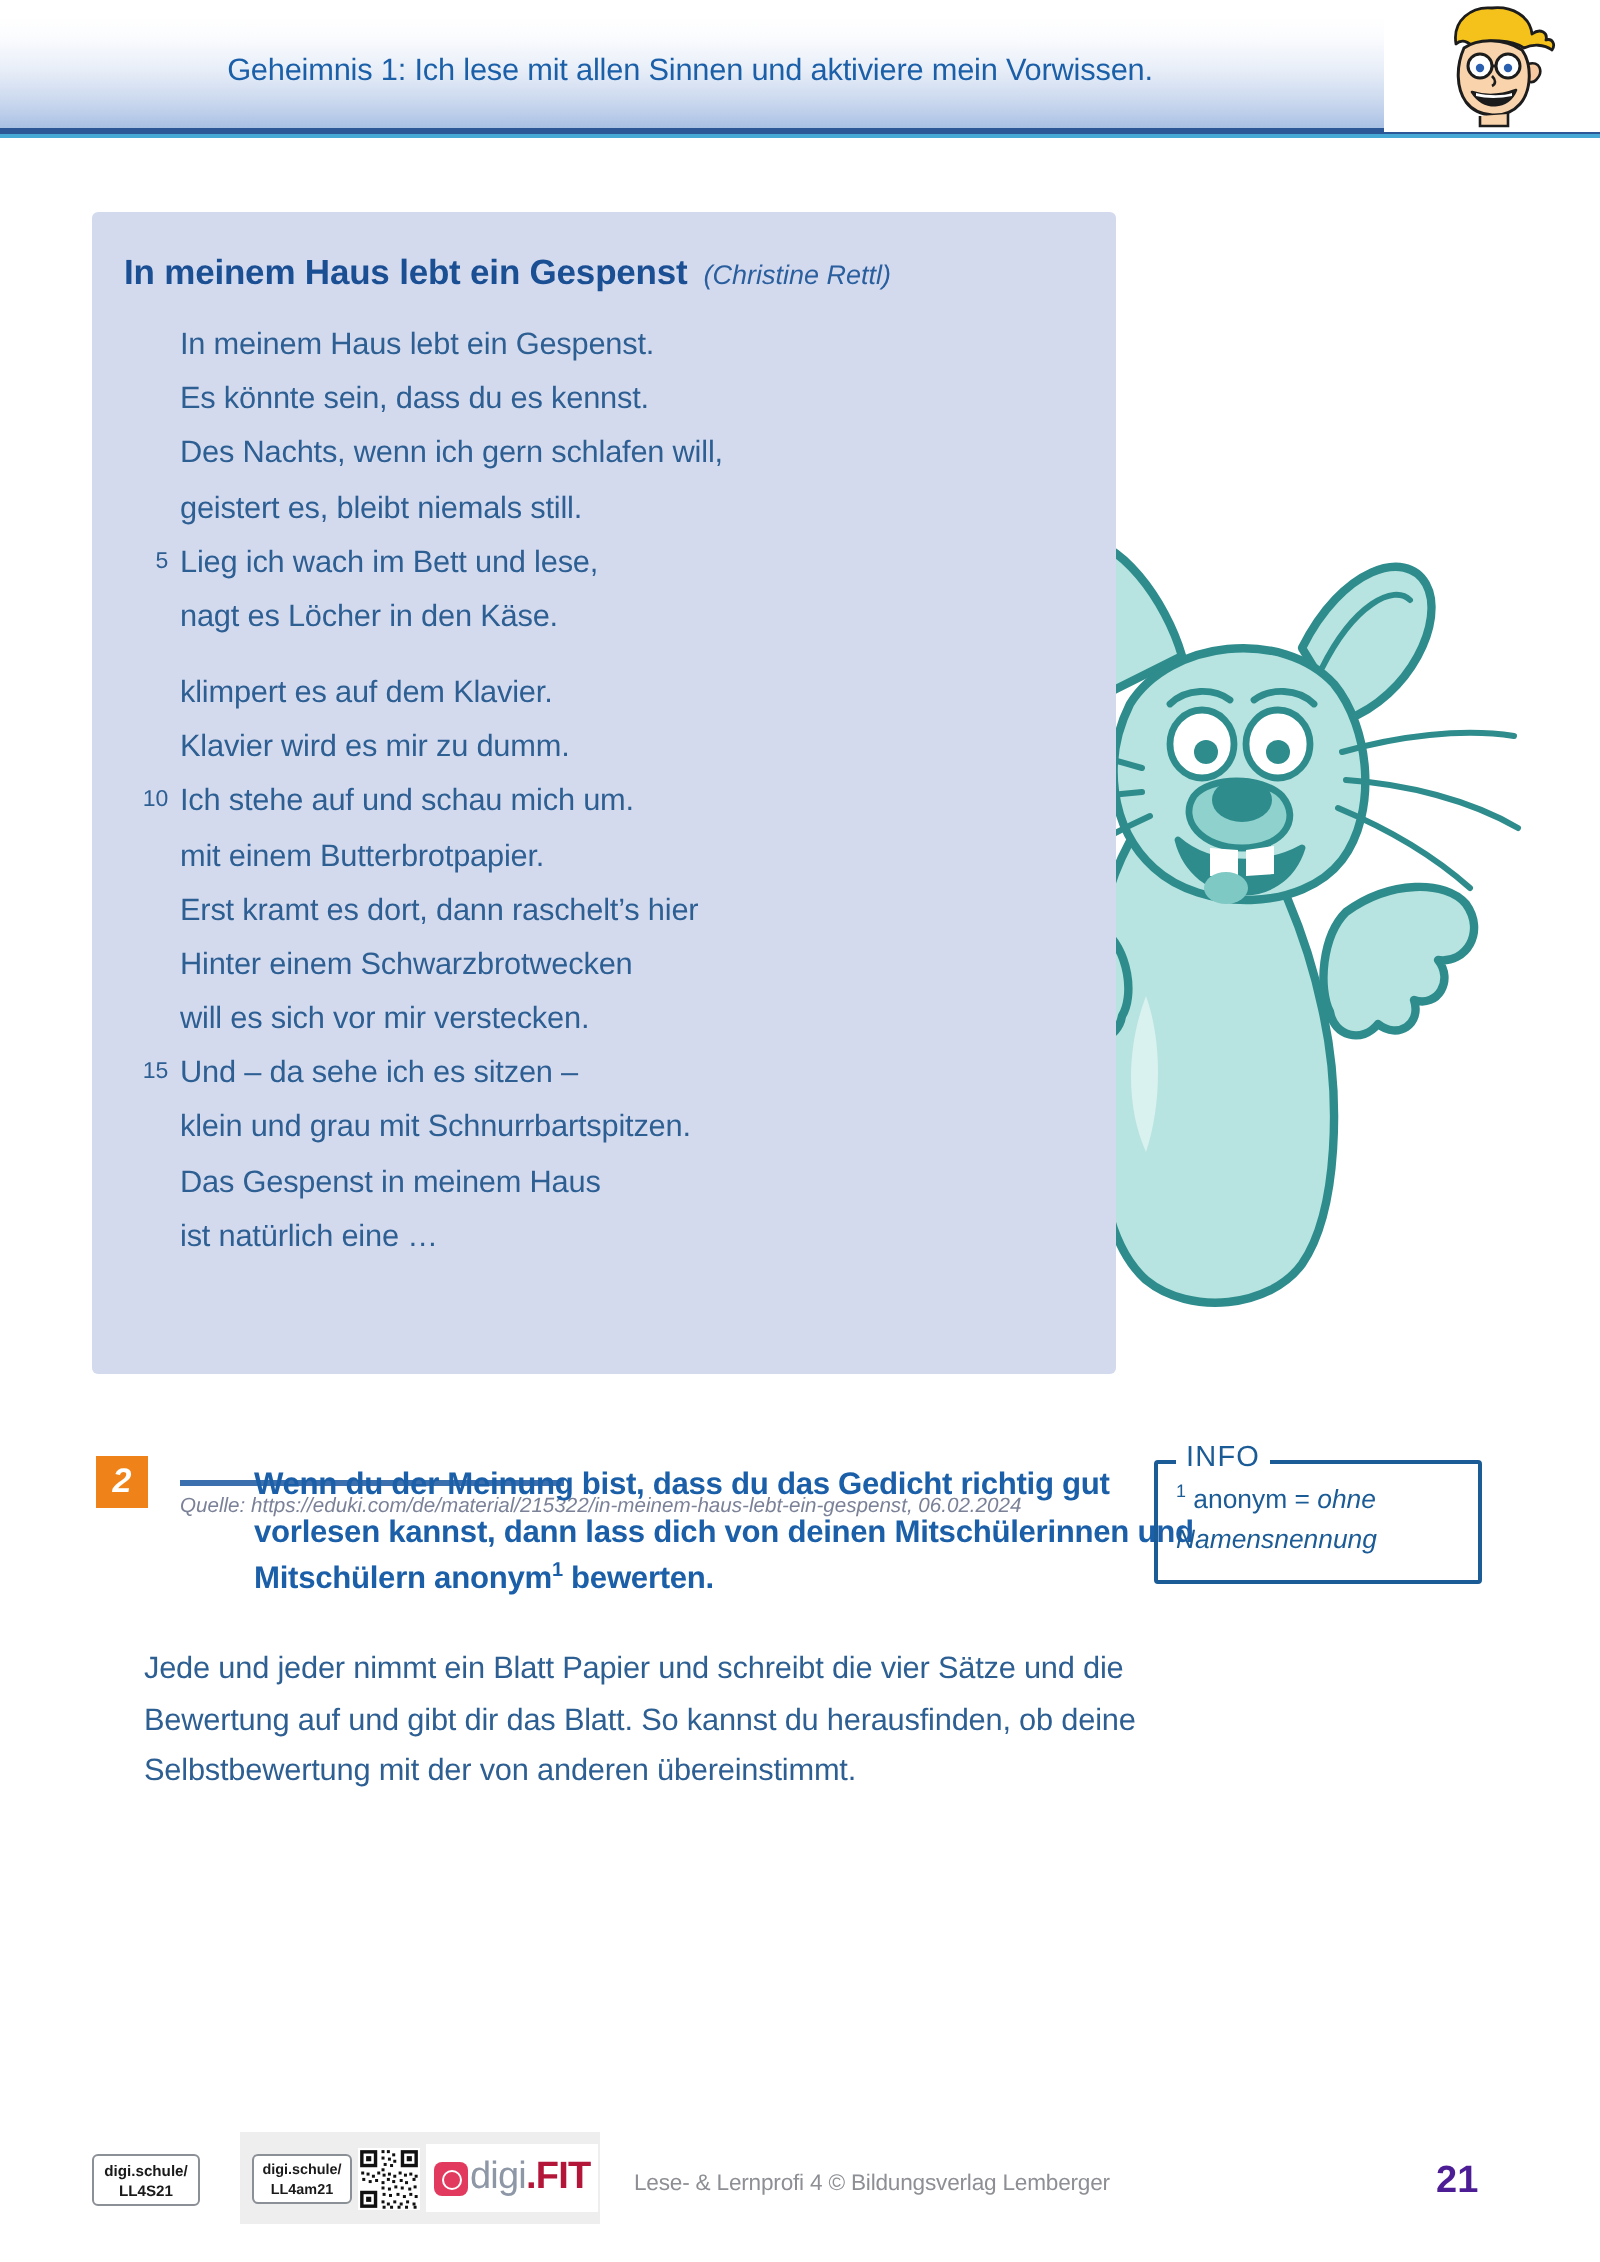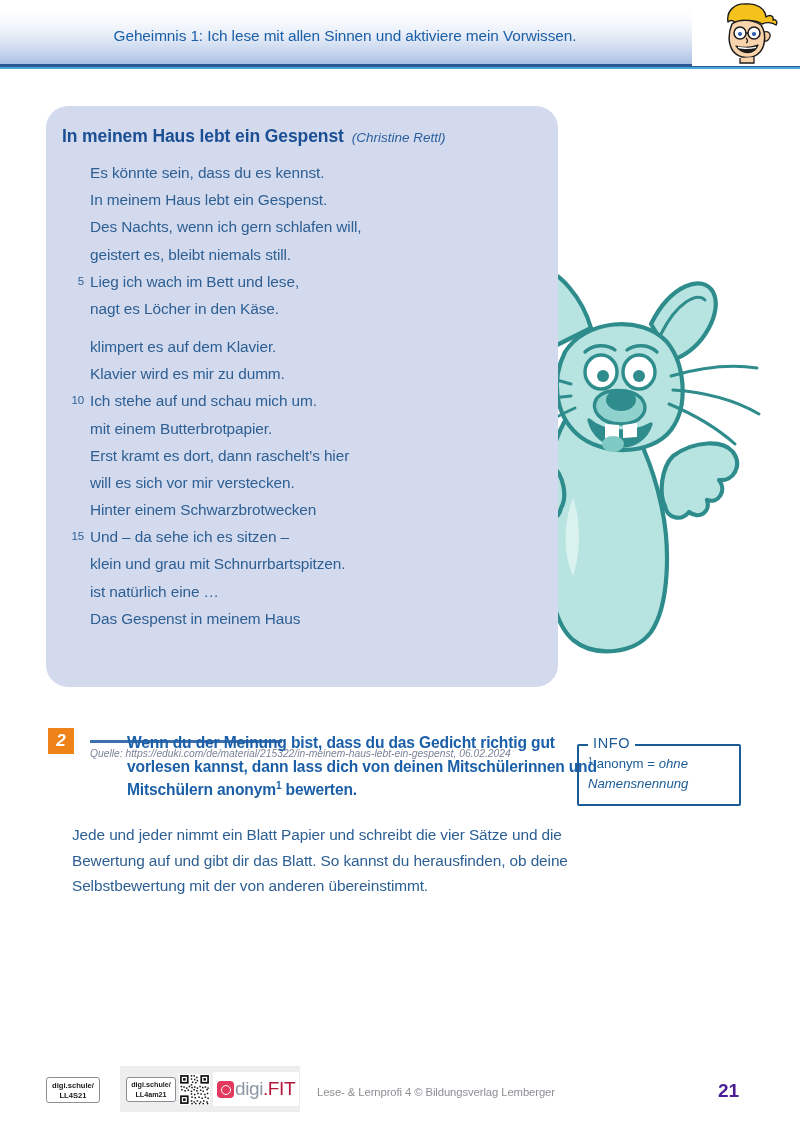--- a/index.html
+++ b/index.html
@@ -64,21 +64,21 @@
   }
   .header-mascot-panel svg { display: block; }
 
   
   .poem-box {
     position: absolute;
     left: 46px; top: 106px;
     width: 512px;
     height: 581px;
     background: #d4daee;
-    border-radius: 22px;
+    border-radius: 3px;
   }
   .poem-title-row {
     position: absolute;
     left: 16px; top: 20px;
     white-space: nowrap;
   }
   .poem-title {
     font-size: 17.5px;
     font-weight: bold;
     color: #1b4f93;
@@ -187,21 +187,20 @@
   }
 
   
   .info-box {
     position: absolute;
     left: 577px; top: 730px;
     width: 160px;
     height: 58px;
     border: 2px solid #1b5b96;
     border-radius: 2px;
-    margin-top: 14px;
   }
   .info-legend {
     position: absolute;
     left: 9px; top: -11px;
     background: #ffffff;
     padding: 0 5px;
     font-size: 14.5px;
     color: #1b5b96;
     letter-spacing: 0.6px;
   }
@@ -296,21 +295,21 @@
     border-radius: 50%;
   }
   .digifit-digi {
     font-size: 19px;
     color: #8d97a6;
     letter-spacing: -0.4px;
     text-align: center;
   }
   .digifit-fit {
     font-size: 19px;
-    font-weight: normal;
+    font-weight: bold;
     color: #b4163a;
     letter-spacing: -0.4px;
   }
   .footer-caption {
     position: absolute;
     left: 317px; top: 1086px;
     font-size: 11.3px;
     color: #8d8f94;
     letter-spacing: -0.1px;
     white-space: nowrap;
@@ -424,25 +423,25 @@
 </div>
 
 <div class="poem-box">
   <div class="poem-title-row">
     <span class="poem-title">In meinem Haus lebt ein Gespenst</span><span class="poem-author">(Christine Rettl)</span>
   </div>
 
   <div class="poem-body" id="poem-body">
       <div class="poem-line">
         <span class="ln"></span>
+        <span class="txt">In meinem Haus lebt ein Gespenst.</span>
+      </div>
+      <div class="poem-line">
+        <span class="ln"></span>
         <span class="txt">Es könnte sein, dass du es kennst.</span>
-      </div>
-      <div class="poem-line">
-        <span class="ln"></span>
-        <span class="txt">In meinem Haus lebt ein Gespenst.</span>
       </div>
       <div class="poem-line">
         <span class="ln"></span>
         <span class="txt">Des Nachts, wenn ich gern schlafen will,</span>
       </div>
       <div class="poem-line">
         <span class="ln"></span>
         <span class="txt">geistert es, bleibt niemals still.</span>
       </div>
       <div class="poem-line">
@@ -468,41 +467,41 @@
       <div class="poem-line">
         <span class="ln"></span>
         <span class="txt">mit einem Butterbrotpapier.</span>
       </div>
       <div class="poem-line">
         <span class="ln"></span>
         <span class="txt">Erst kramt es dort, dann raschelt’s hier</span>
       </div>
       <div class="poem-line">
         <span class="ln"></span>
+        <span class="txt">Hinter einem Schwarzbrotwecken</span>
+      </div>
+      <div class="poem-line">
+        <span class="ln"></span>
         <span class="txt">will es sich vor mir verstecken.</span>
-      </div>
-      <div class="poem-line">
-        <span class="ln"></span>
-        <span class="txt">Hinter einem Schwarzbrotwecken</span>
       </div>
       <div class="poem-line">
         <span class="ln">15</span>
         <span class="txt">Und – da sehe ich es sitzen –</span>
       </div>
       <div class="poem-line">
         <span class="ln"></span>
         <span class="txt">klein und grau mit Schnurrbartspitzen.</span>
       </div>
       <div class="poem-line">
         <span class="ln"></span>
+        <span class="txt">Das Gespenst in meinem Haus</span>
+      </div>
+      <div class="poem-line">
+        <span class="ln"></span>
         <span class="txt">ist natürlich eine …</span>
-      </div>
-      <div class="poem-line">
-        <span class="ln"></span>
-        <span class="txt">Das Gespenst in meinem Haus</span>
       </div>
     </div>
 
   <div class="poem-rule"></div>
   <div class="poem-source">Quelle: https://eduki.com/de/material/215322/in-meinem-haus-lebt-ein-gespenst, 06.02.2024</div>
 </div>
 
 <div class="task-badge">2</div>
 <div class="task-text">
   <span>Wenn du der Meinung bist, dass du das Gedicht richtig gut vorlesen kannst, dann lass dich von deinen Mitschülerinnen und Mitschülern anonym</span><sup>1</sup><span> bewerten.</span>

